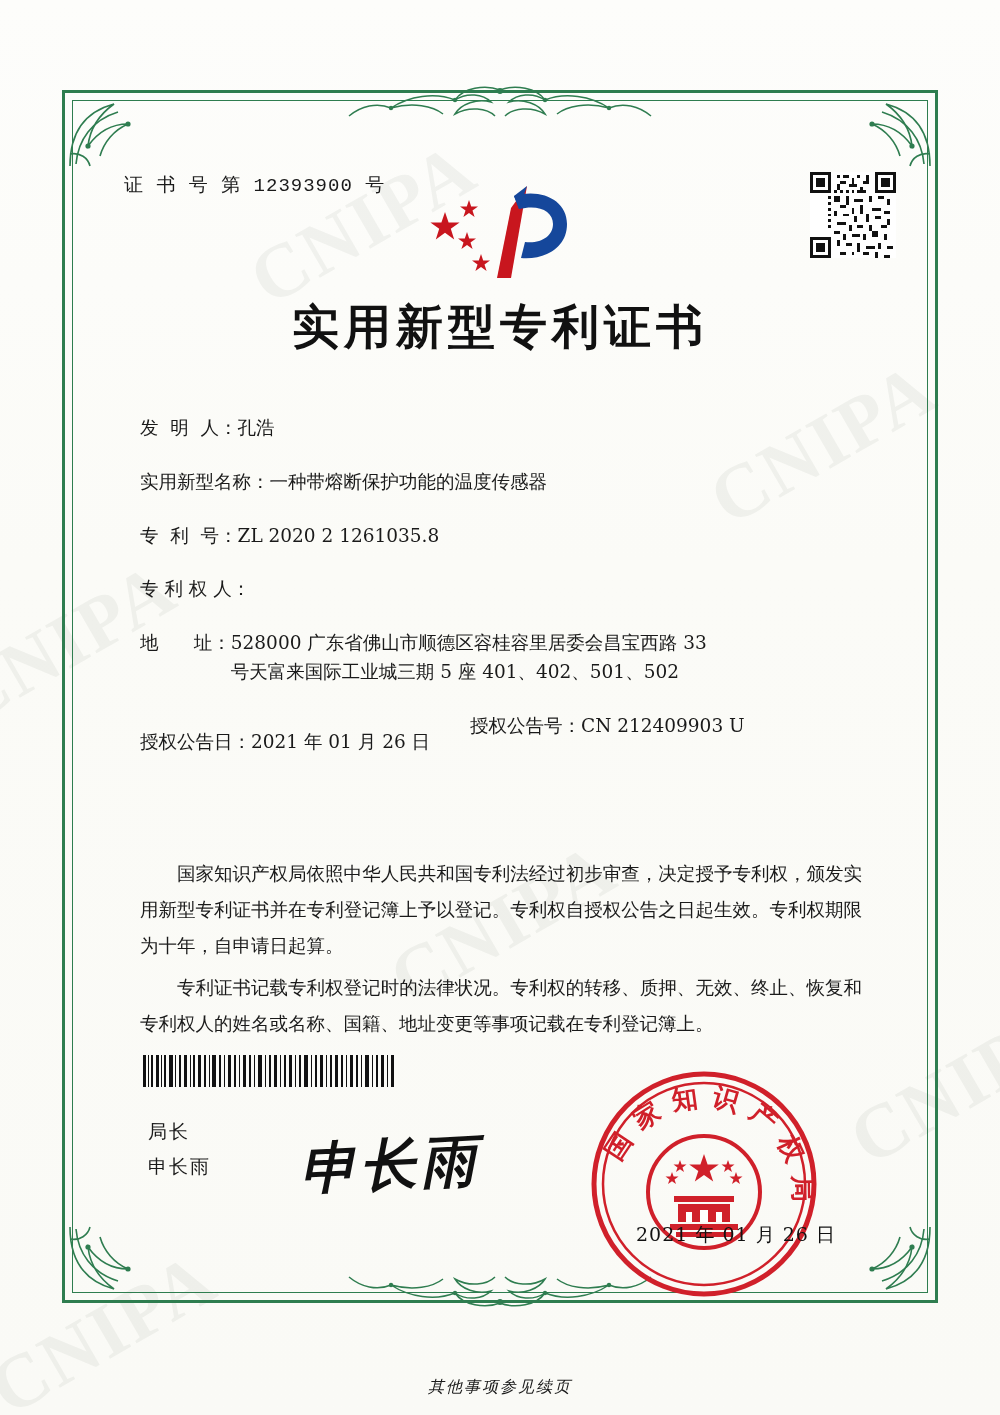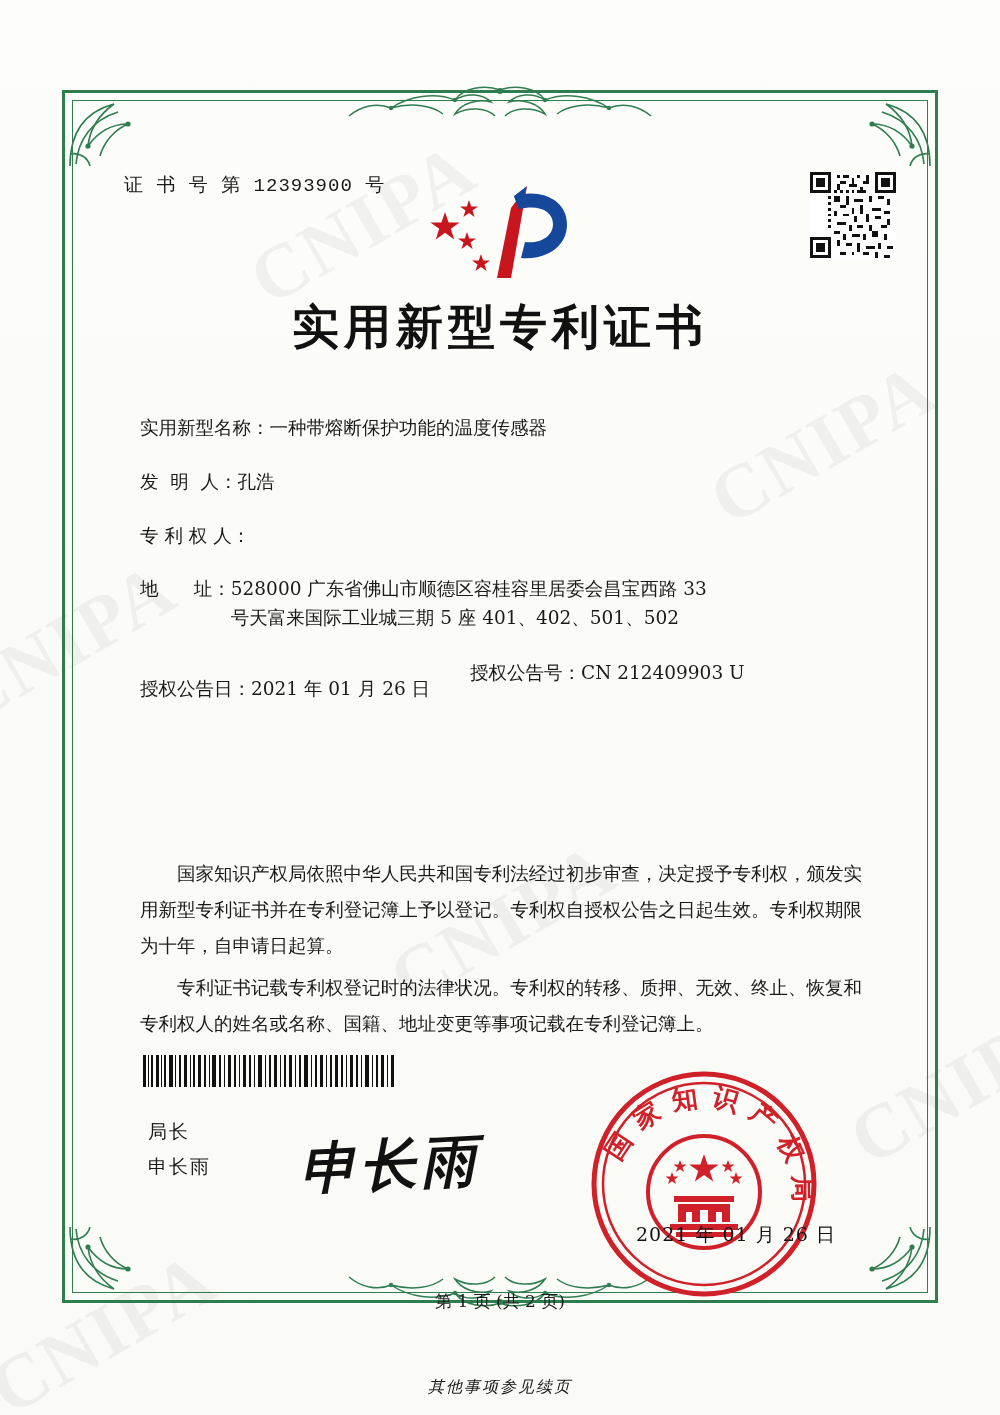--- a/index.html
+++ b/index.html
@@ -418,26 +418,30 @@
         <polygon points="52,54 54.2,60.4 61,60.4 55.5,64.4 57.6,70.9 52,66.9 46.4,70.9 48.5,64.4 43,60.4 49.8,60.4"></polygon>
         <polygon points="66,76 68.2,82.4 75,82.4 69.5,86.4 71.6,92.9 66,88.9 60.4,92.9 62.5,86.4 57,82.4 63.8,82.4"></polygon>
       </g>
     </svg>
   </div>
 
   <div class="title">实用新型专利证书</div>
 
   <div class="fields">
     <div class="row">
+      <span class="lbl">发  明  人：</span>
+      <span class="val">孔浩</span>
+    </div>
+    <div class="row">
       <span class="lbl">实用新型名称：</span>
       <span class="val">一种带熔断保护功能的温度传感器</span>
     </div>
     <div class="row">
-      <span class="lbl">发  明  人：</span>
-      <span class="val">孔浩</span>
+      <span class="lbl">专  利  号：</span>
+      <span class="val">ZL 2020 2 1261035.8</span>
     </div>
     <div class="row">
       <span class="lbl">专 利 权 人：</span>
     </div>
     <div class="row addr">
       <span class="lbl">地      址：</span>
       <span class="val">528000 广东省佛山市顺德区容桂容里居委会昌宝西路 33
 号天富来国际工业城三期 5 座 401、402、501、502</span>
     </div>
     <div class="row two-col">
@@ -552,16 +556,15 @@
         <path id="arcTop" d="M 26 128 A 90 90 0 0 1 206 128"></path>
         <path id="arcBottom" d="M 36 126 A 80 80 0 0 0 196 126"></path>
       </defs>
       <text font-family="'DejaVu Serif','Liberation Serif',serif" font-size="26" font-weight="bold" fill="#d0202a" letter-spacing="12">
         <textPath href="#arcTop" startOffset="12%">国家知识产权局</textPath>
       </text>
     </svg>
   </div>
   <div class="seal-date">2021 年 01 月 26 日</div>
 
-  <div class="page-no">第 1 页 (共 2 页)</div>
   <div class="footnote">其他事项参见续页</div>
 
 </div>
 
 </body></html>

